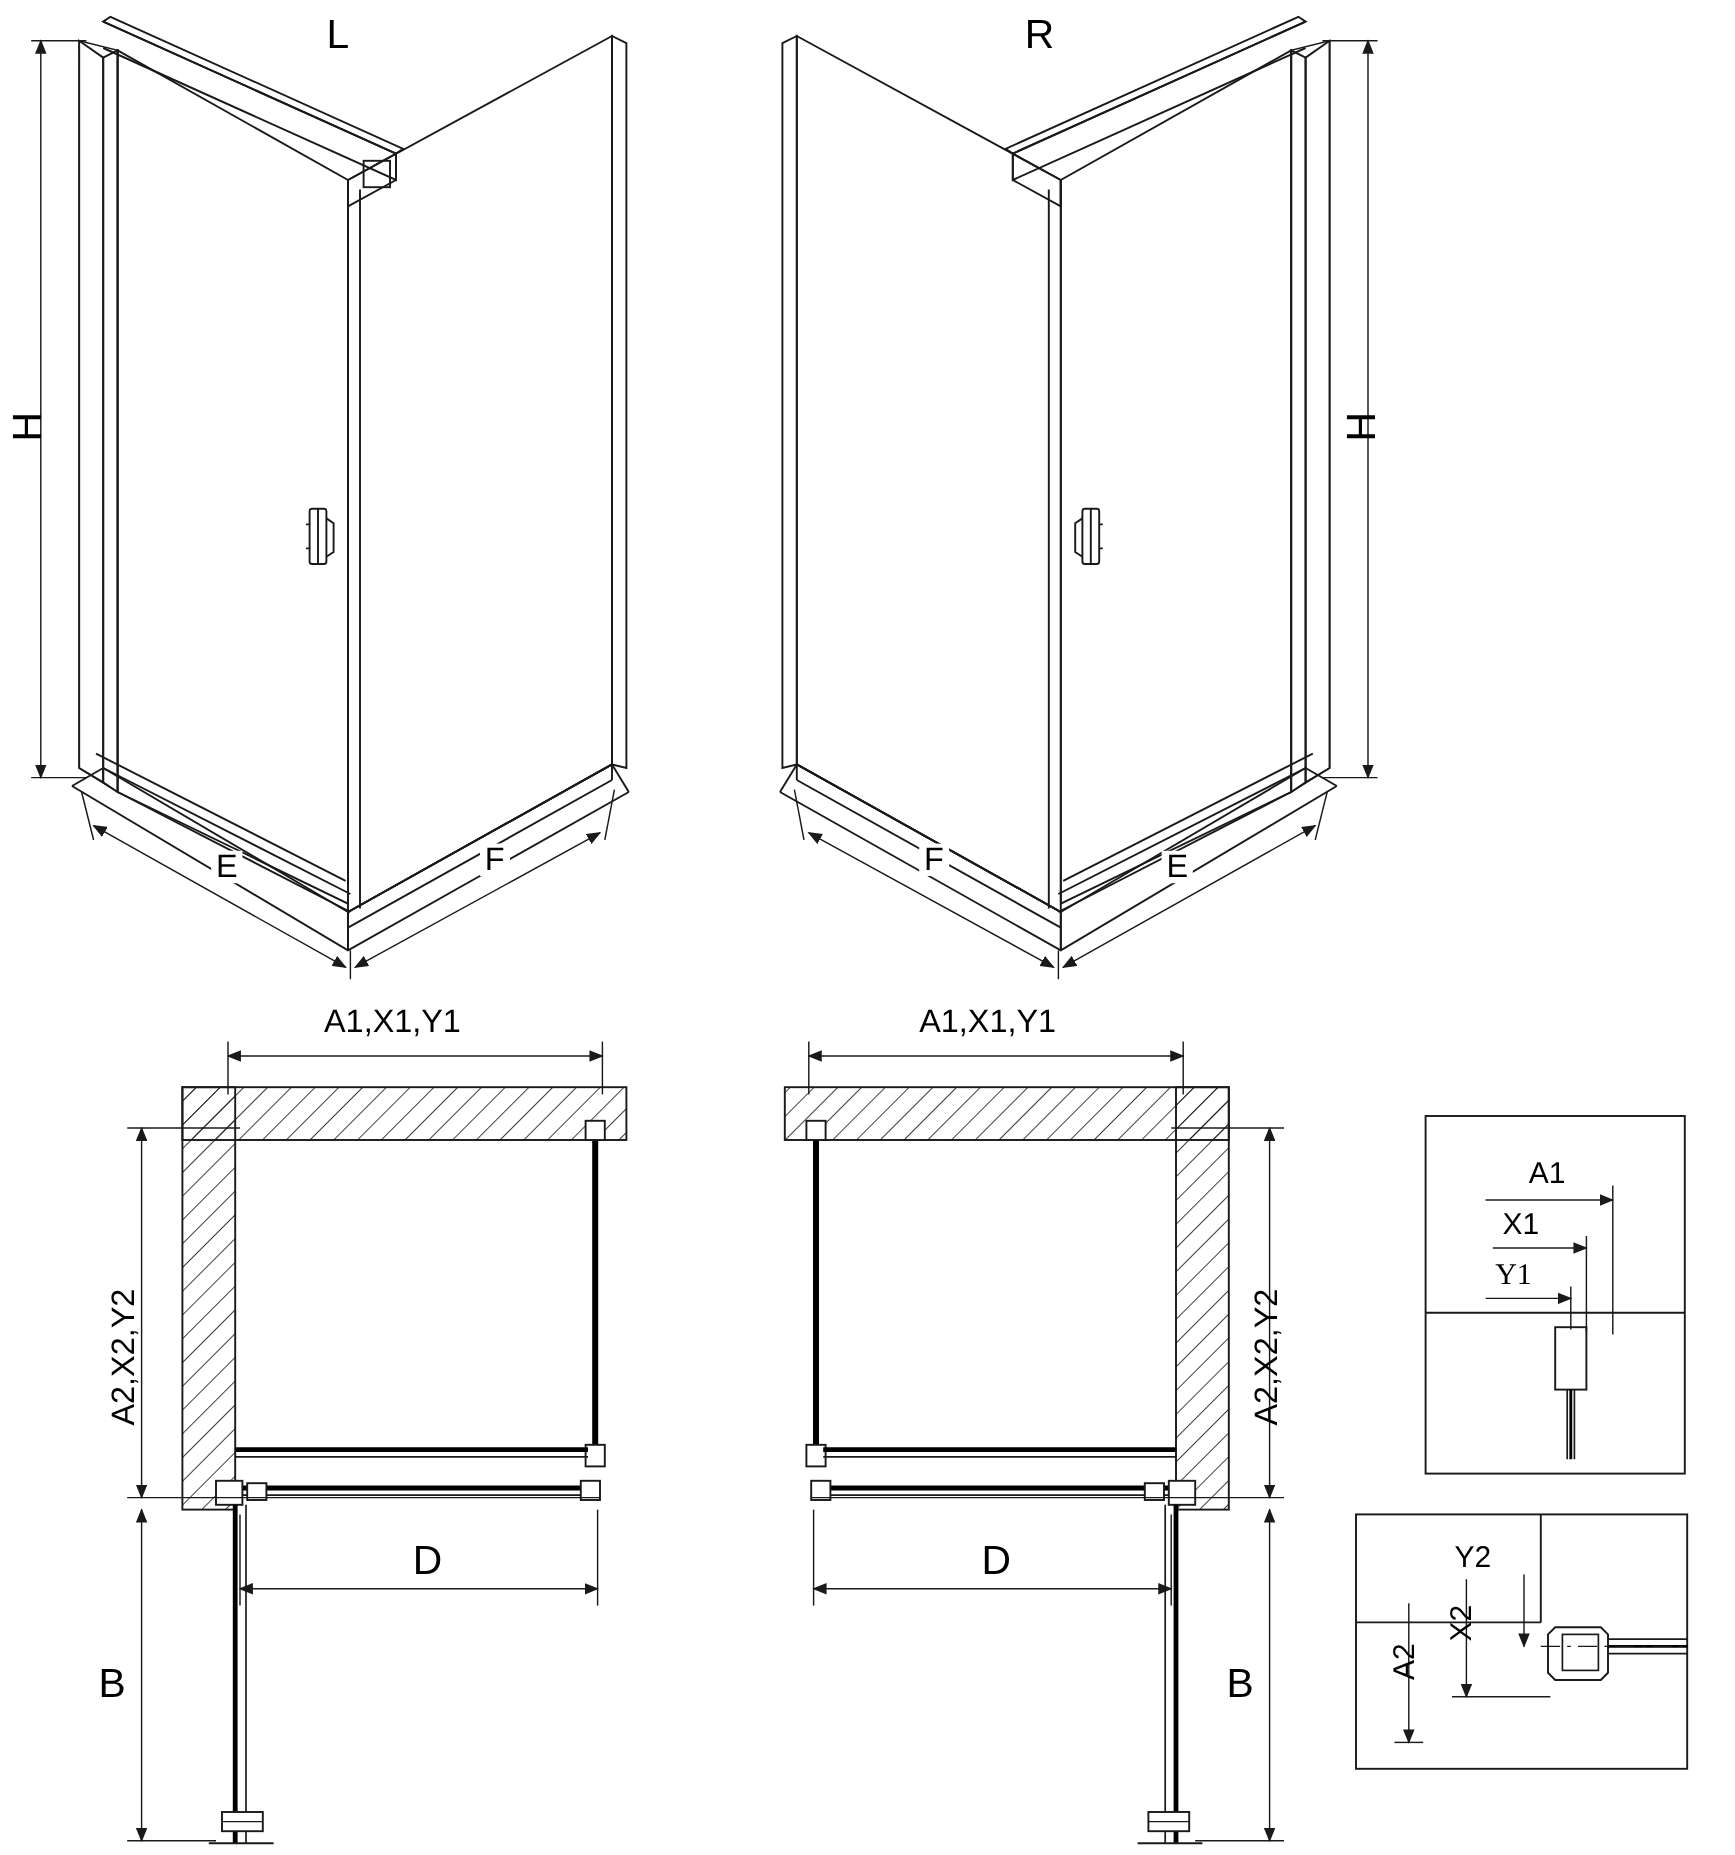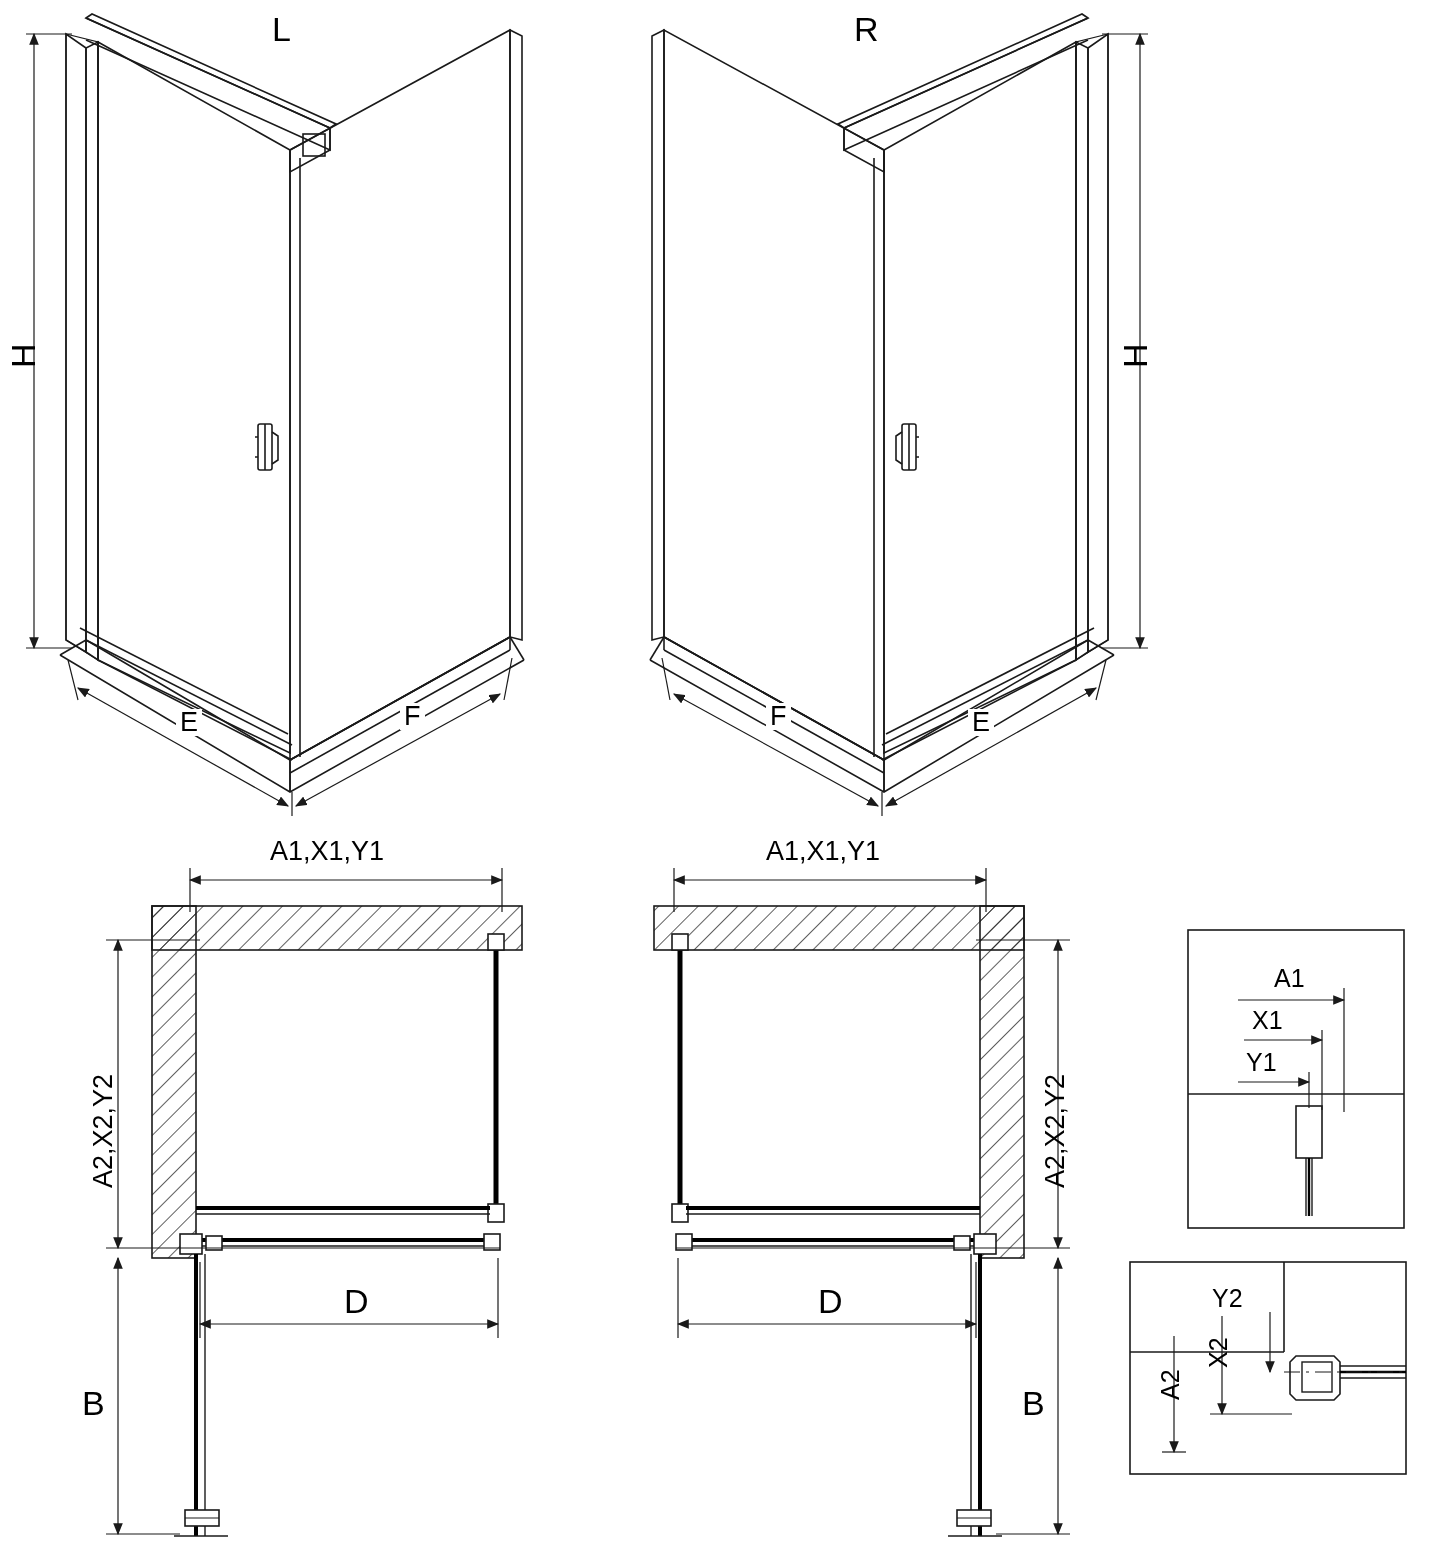--- a/index.html
+++ b/index.html
@@ -322,19 +322,19 @@
   <div class="lbl lbl-med rot90" style="left:1042px; top:1188px;">A2,X2,Y2</div>
 
   <div class="lbl lbl-big" style="left:338px; top:1284px; background:#fff; padding:0 6px;">D</div>
   <div class="lbl lbl-big" style="left:812px; top:1284px; background:#fff; padding:0 6px;">D</div>
 
   <div class="lbl lbl-big" style="left:82px; top:1382px; background:#fff; padding:4px 0;">B</div>
   <div class="lbl lbl-big" style="left:1022px; top:1382px; background:#fff; padding:4px 0;">B</div>
 
   <div class="lbl lbl-sm" style="left:1274px; top:966px;">A1</div>
   <div class="lbl lbl-sm" style="left:1252px; top:1008px;">X1</div>
-  <div class="lbl lbl-sm" style="left:1246px; top:1050px;">Y1</div>
+  <div class="lbl lbl-sm" style="left:1246px; top:1050px;font-family:Liberation Serif, serif;">Y1</div>
 
   <div class="lbl lbl-sm rot90" style="left:1158px; top:1400px;">A2</div>
   <div class="lbl lbl-sm rot90" style="left:1206px; top:1368px;">X2</div>
   <div class="lbl lbl-sm" style="left:1212px; top:1286px;">Y2</div>
 
 </div>
 
 </body></html>

